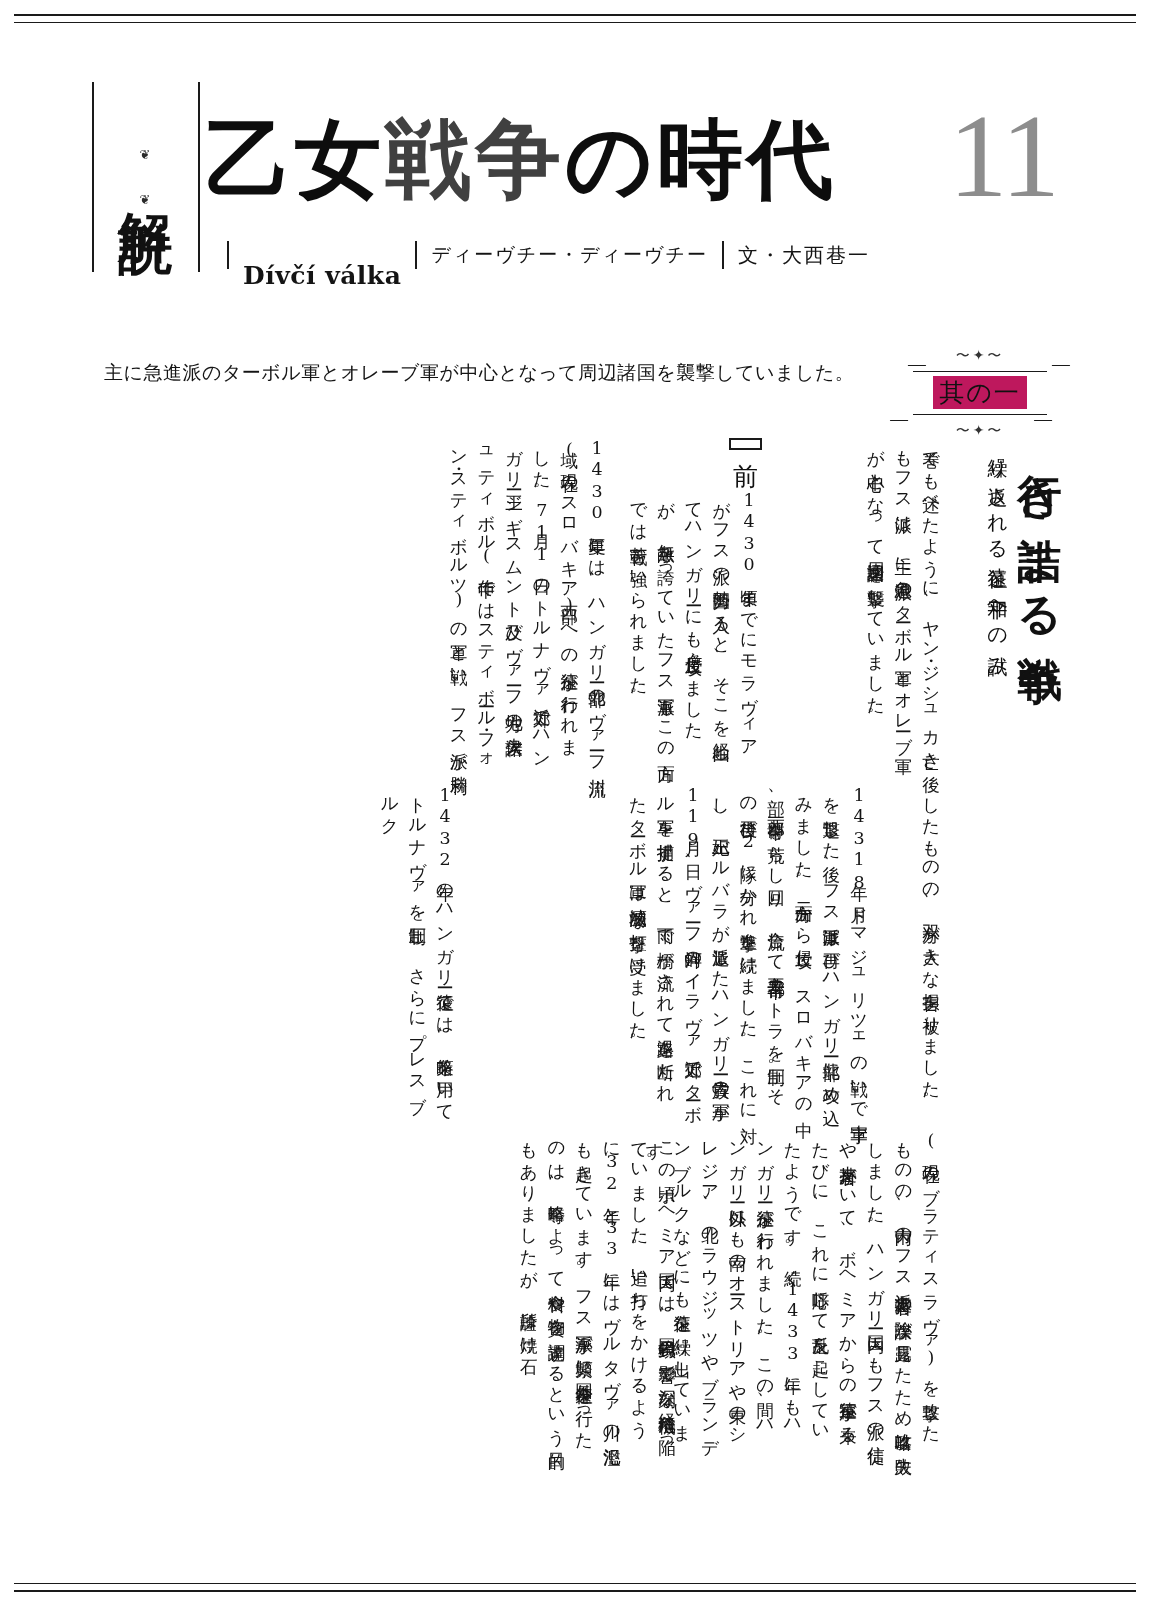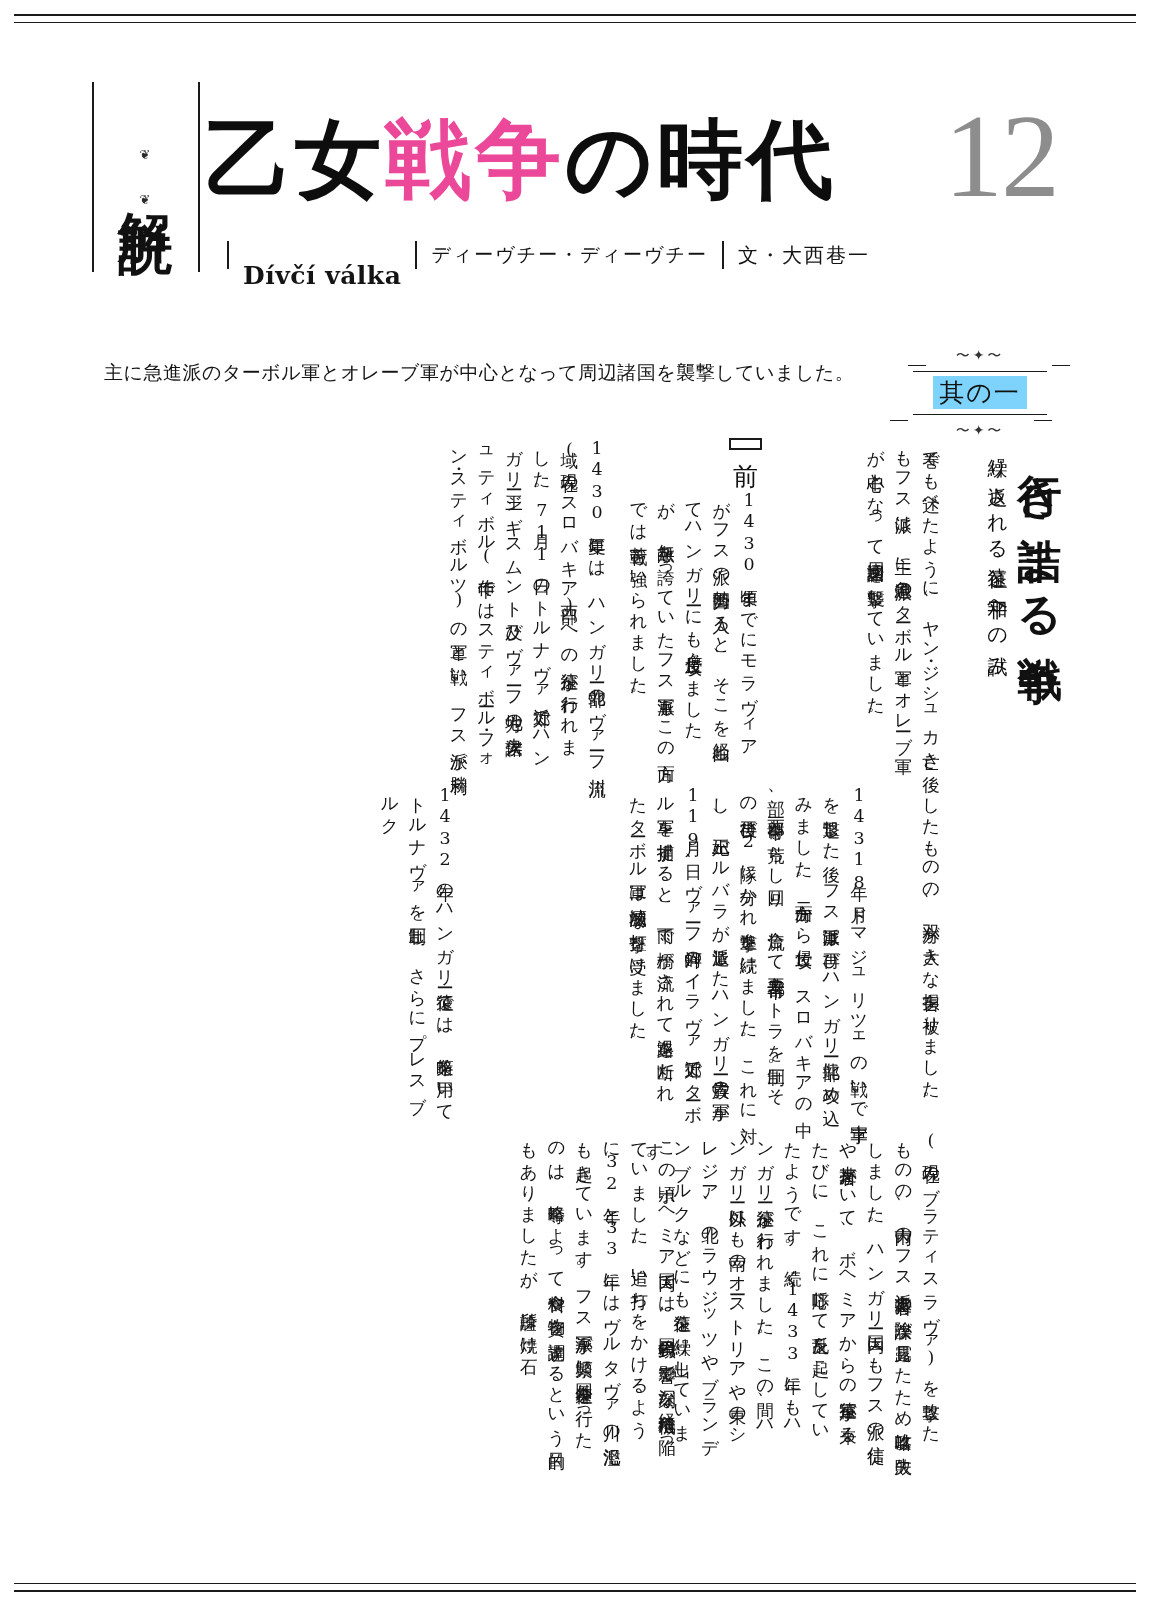--- a/index.html
+++ b/index.html
@@ -94,21 +94,21 @@
     left: 205px;
     top: 42px;
     font-size: 86px;
     font-weight: bold;
     letter-spacing: 4px;
     white-space: nowrap;
     font-family: "DejaVu Serif", serif;
     color: #0d0d0d;
   }
   .main-title .light {
-    color: #ec4899;
+    color: #404040;
     font-weight: bold;
   }
 
   .issue-no {
     position: absolute;
     right: 92px;
     top: 38px;
     font-size: 118px;
     line-height: 1;
     color: #8d8d8d;
@@ -191,21 +191,21 @@
     border-bottom: 1.5px solid #1a1a1a;
     transform: skewX(-18deg);
   }
   .emblem .band:before { left: -14px; }
   .emblem .band:after { right: -14px; }
   .emblem .label {
     position: relative;
     z-index: 2;
     font-size: 25px;
     letter-spacing: 2px;
-    background: #7dd3fc;
+    background: #be185d;
     padding: 0 6px;
     font-weight: 500;
   }
   .emblem .curl {
     position: absolute;
     left: 50%;
     transform: translateX(-50%);
     font-size: 14px;
     color: #333;
     letter-spacing: 3px;
@@ -288,21 +288,21 @@
   <div class="header">
 
     <div class="kaisetsu-box">
       <span class="orn">❦</span>
       <span class="txt">解説</span>
       <span class="orn">❦</span>
     </div>
 
     <div class="main-title"><span>乙女</span><span class="light">戦争</span><span>の時代</span></div>
 
-    <div class="issue-no">12</div>
+    <div class="issue-no">11</div>
 
     <div class="subtitle-row">
       <span class="bar"></span>
       <span class="latin">Dívčí válka</span>
       <span class="bar"></span>
       <span class="kana">ディーヴチー・ディーヴチー</span>
       <span class="bar"></span>
       <span class="author">文・大西巷一</span>
     </div>
 

